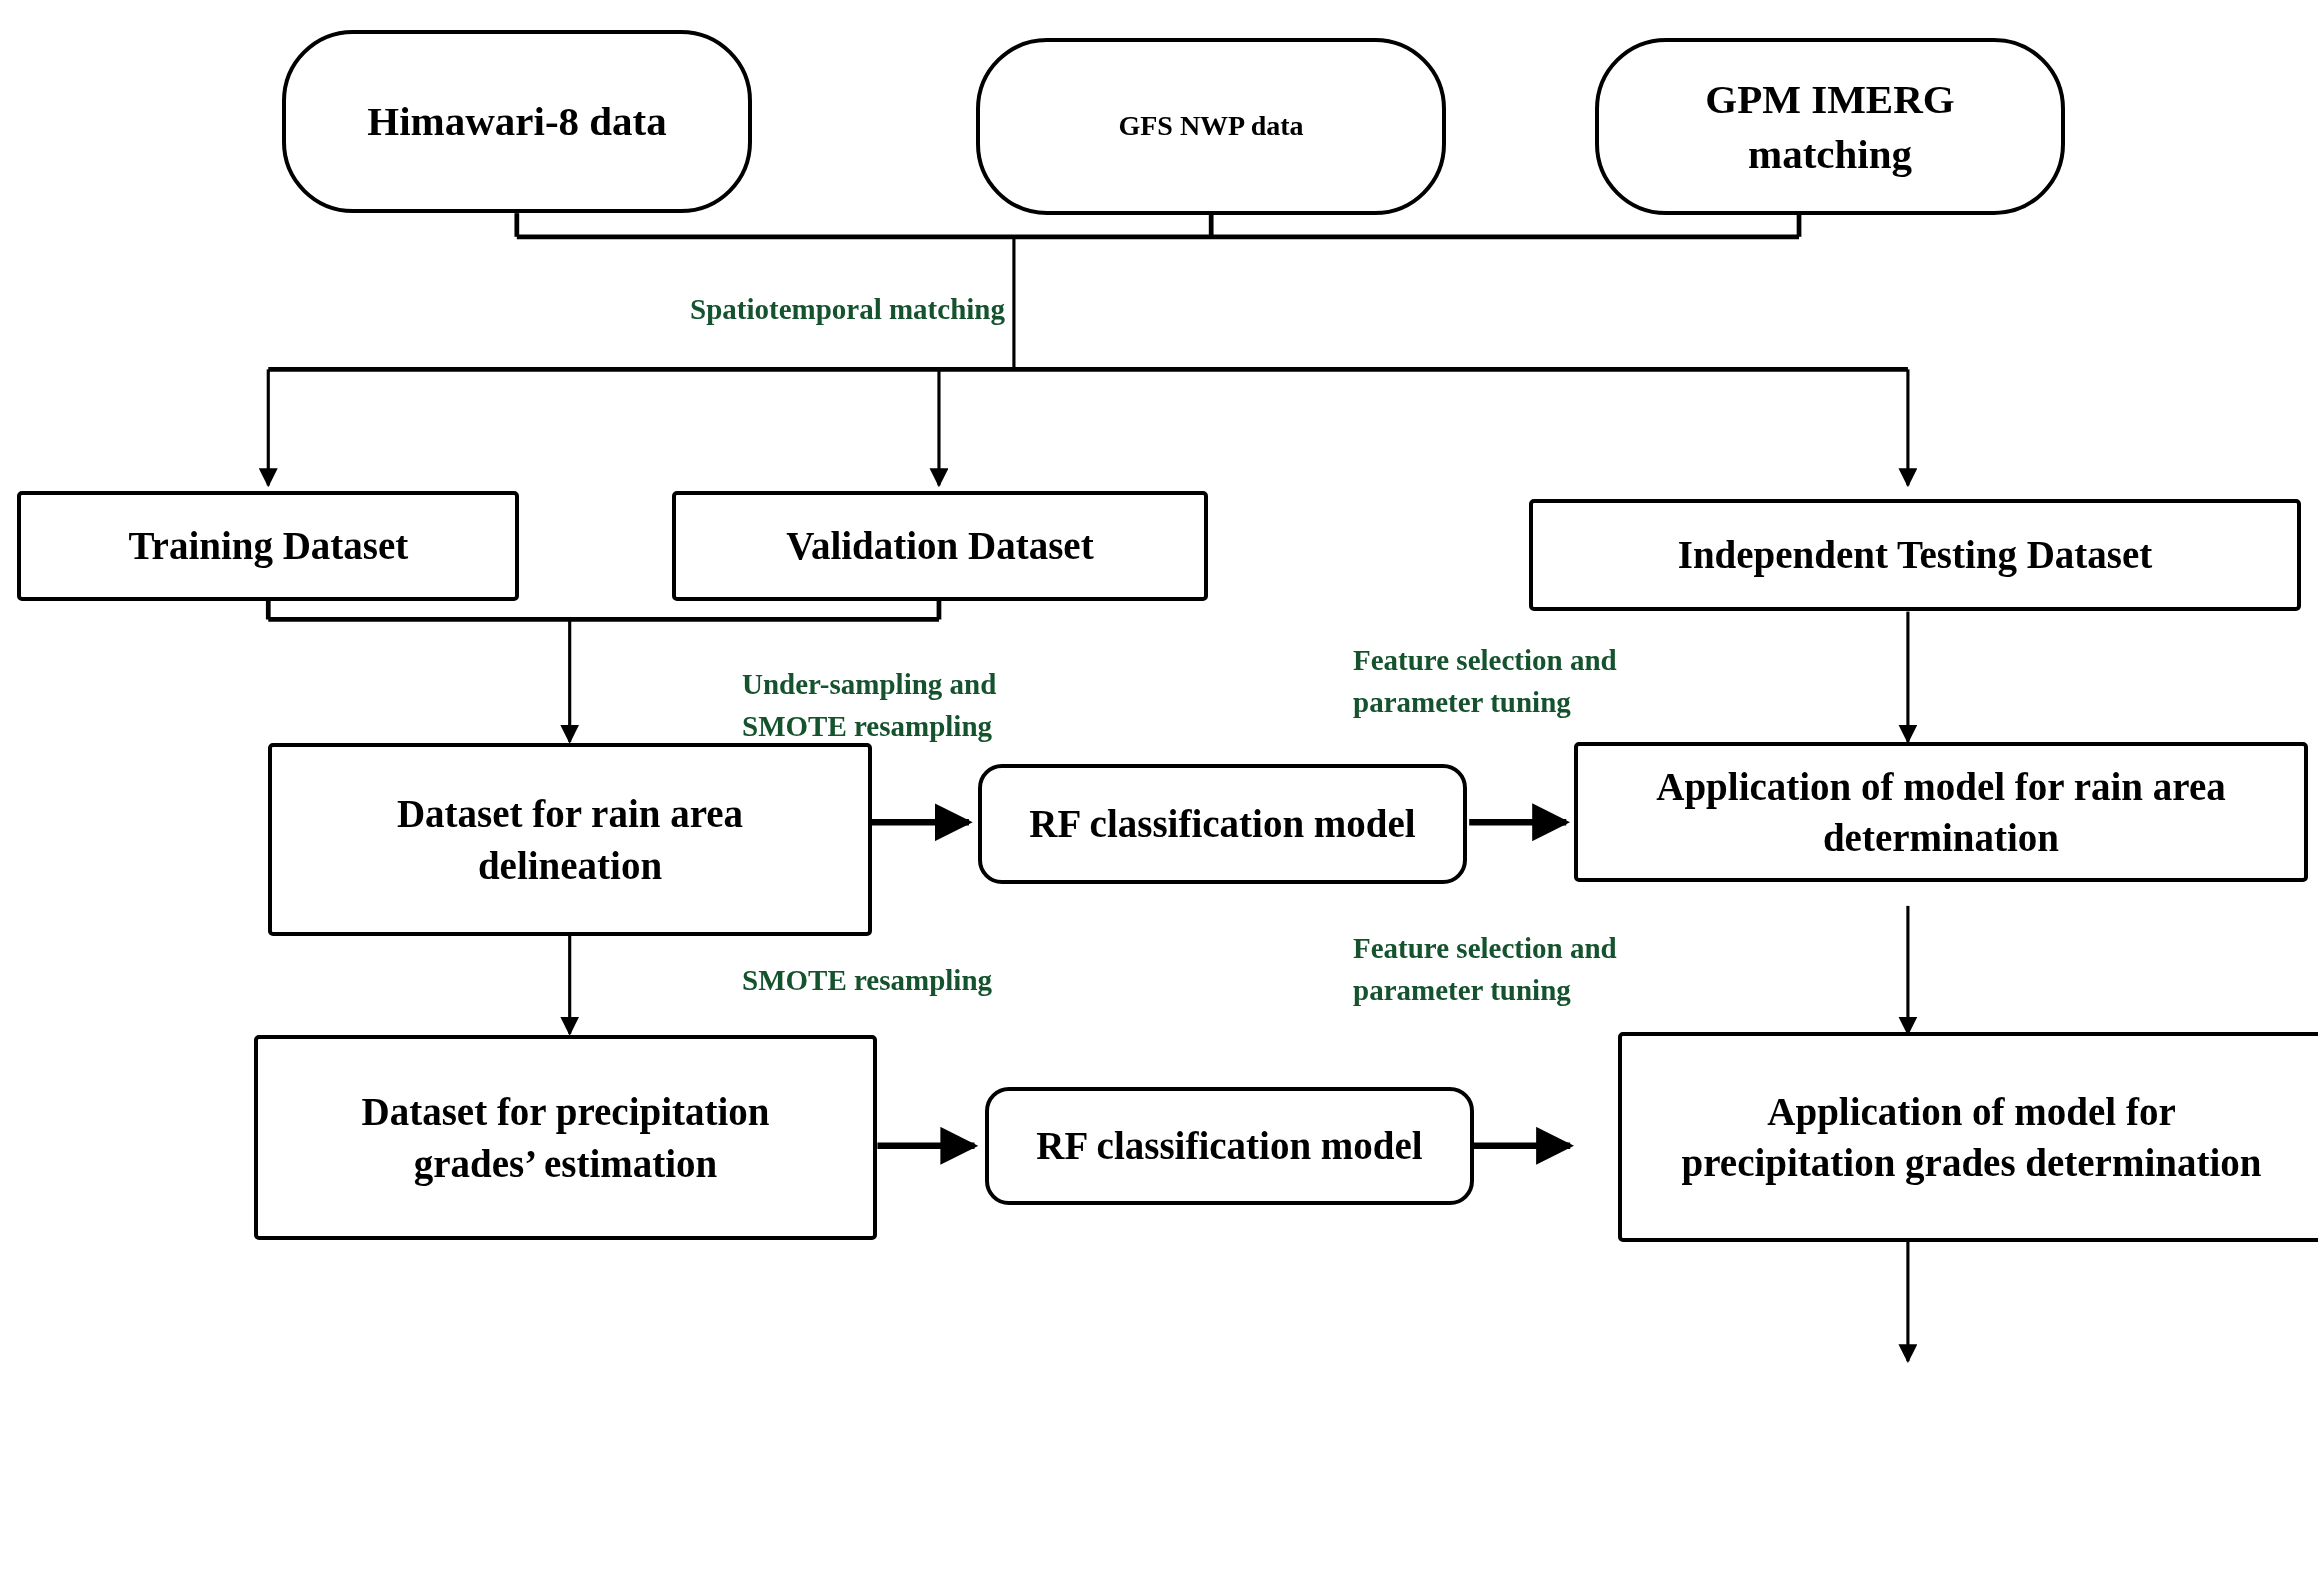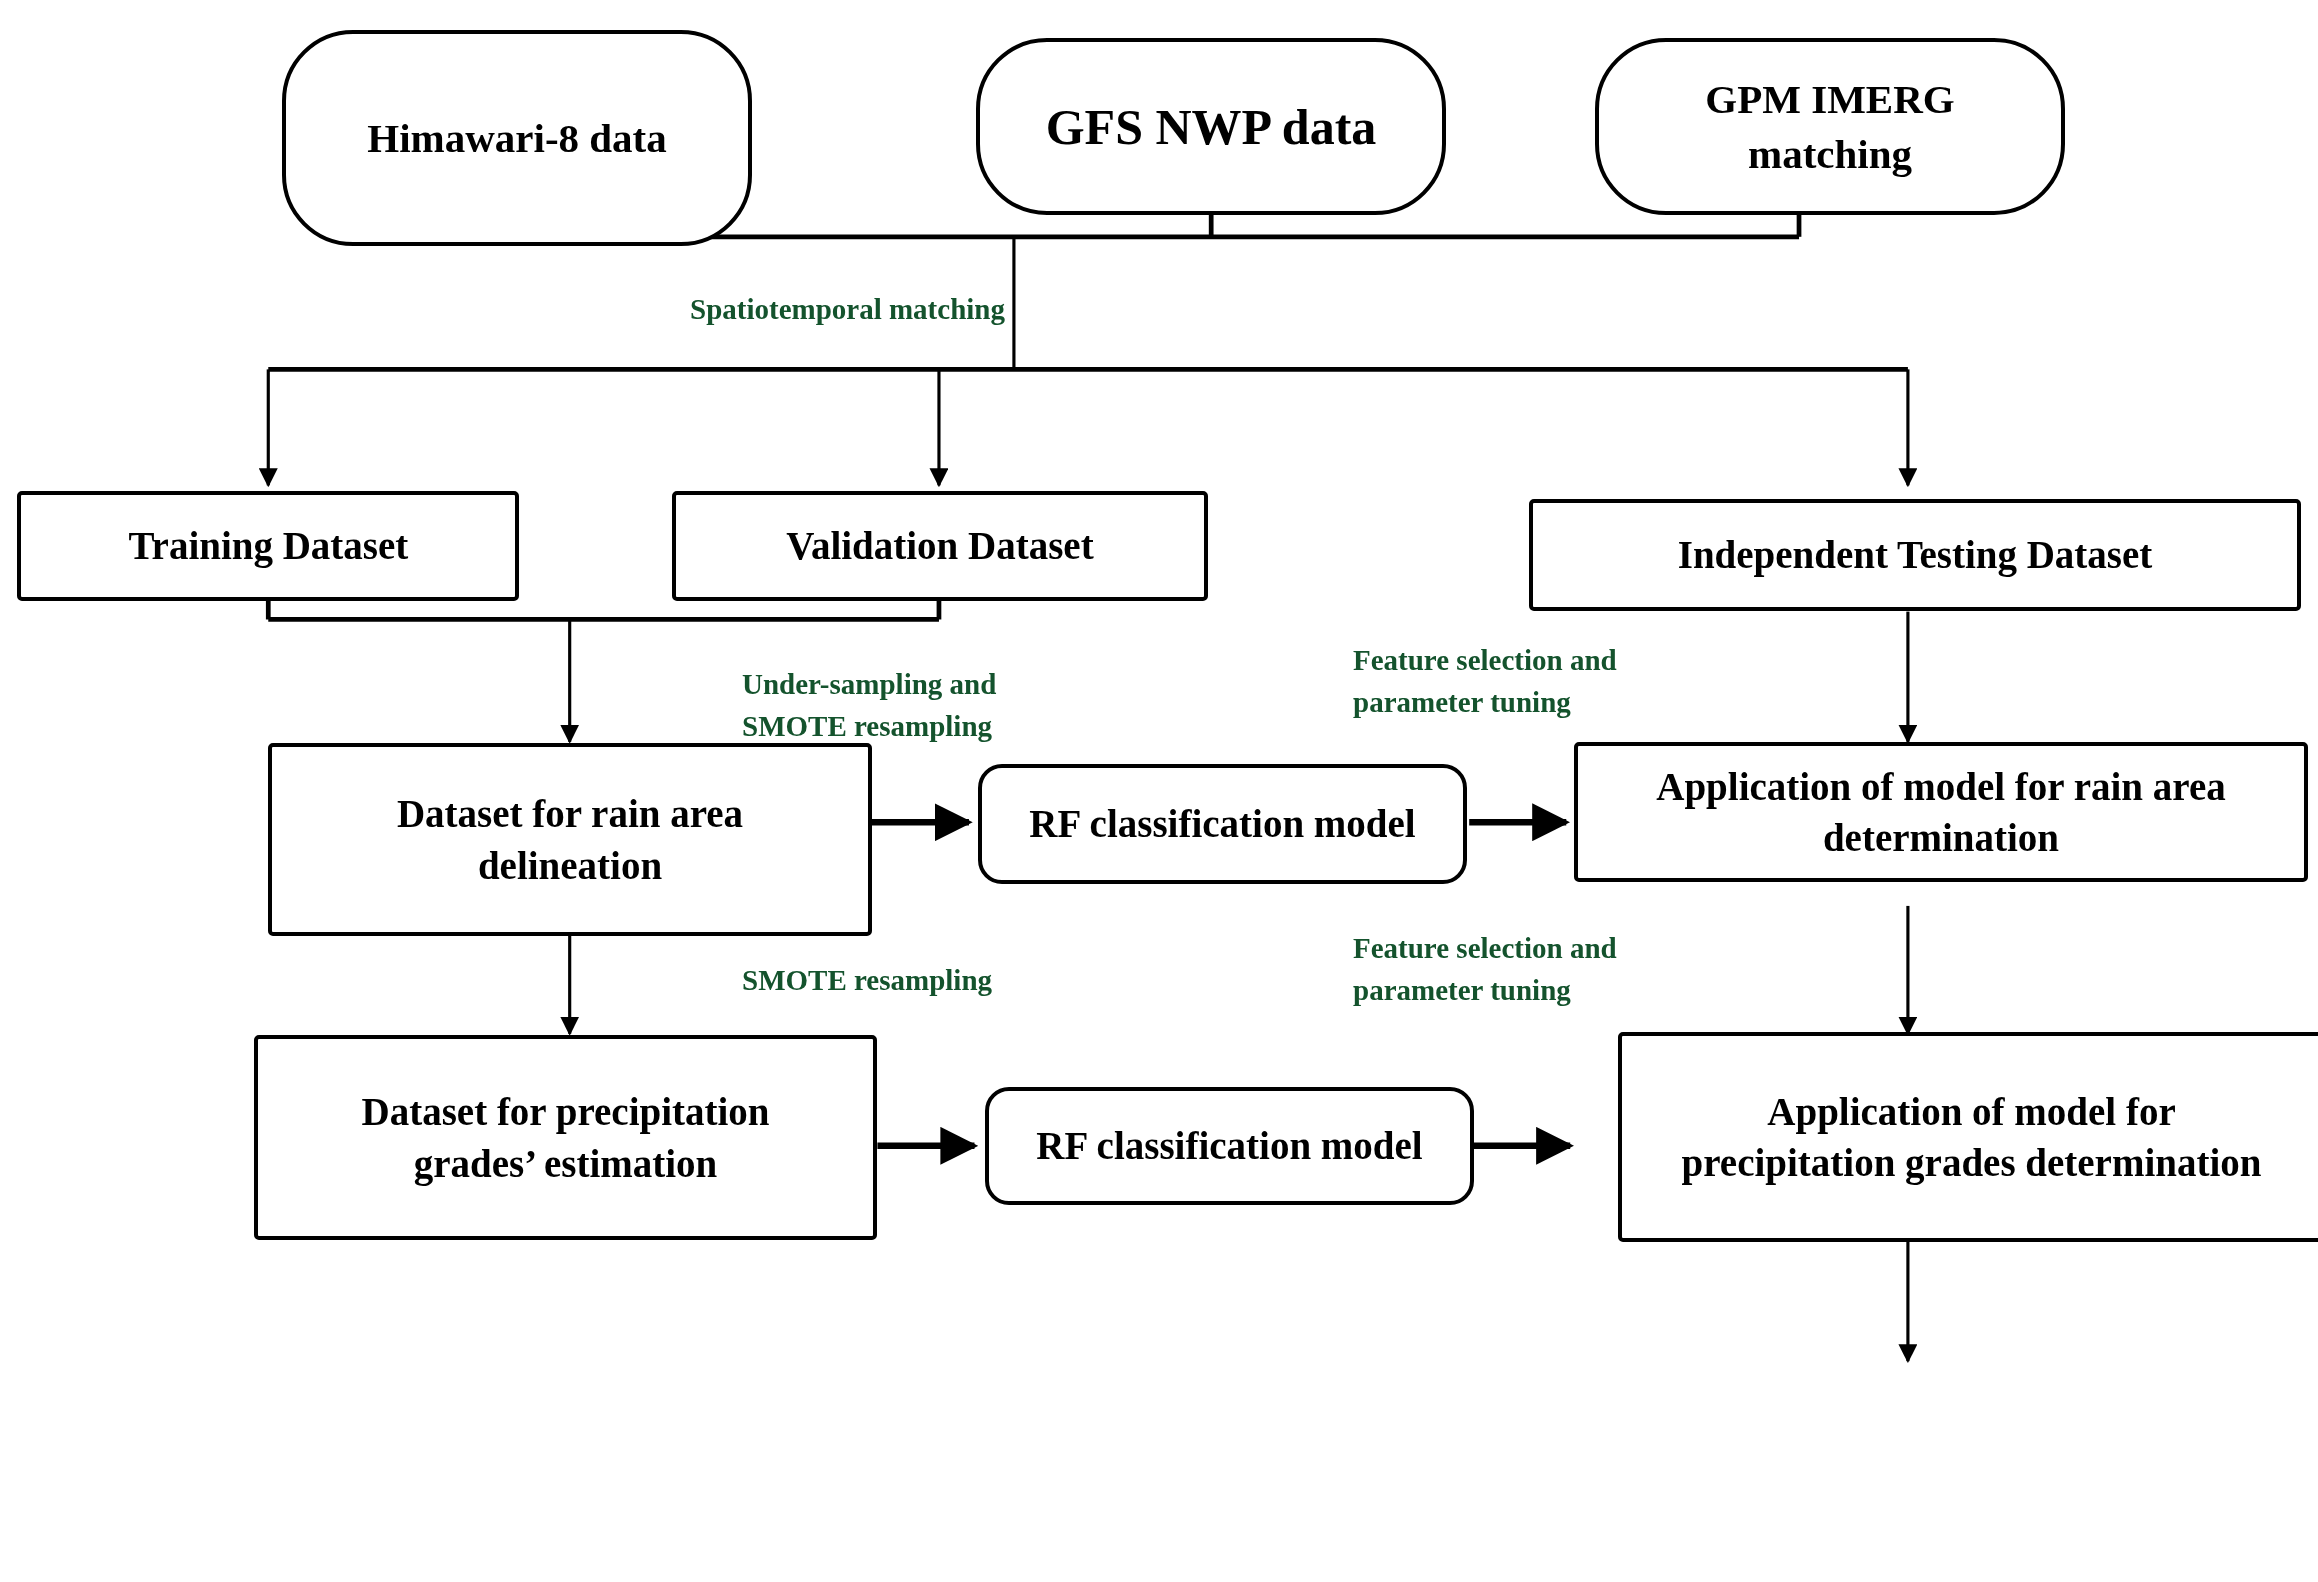--- a/index.html
+++ b/index.html
@@ -94,26 +94,26 @@
 
       <path d="M 2418 1148 L 2418 1310" stroke-width="4" marker-end="url(#arrow)"></path>
 
       <path d="M 1112 1452 L 1235 1452" stroke-width="8" marker-end="url(#arrow)"></path>
       <path d="M 1868 1452 L 1990 1452" stroke-width="8" marker-end="url(#arrow)"></path>
 
       <path d="M 2418 1572 L 2418 1725" stroke-width="4" marker-end="url(#arrow)"></path>
     </g>
   </svg>
 
-  <div class="node src" style="left:282px; top:30px; width:470px; height:216px;">
+  <div class="node src" style="left:282px; top:30px; width:470px; height:183px;">
     <span class="node-label" style="font-size:41px;">Himawari-8 data</span>
   </div>
 
   <div class="node src" style="left:976px; top:38px; width:470px; height:177px;">
-    <span class="node-label" style="font-size:50px;">GFS NWP data</span>
+    <span class="node-label" style="font-size:28px;">GFS NWP data</span>
   </div>
 
   <div class="node src" style="left:1595px; top:38px; width:470px; height:177px;">
     <span class="node-label" style="font-size:41px;">GPM IMERG
 matching</span>
   </div>
 
   <div class="edge-label" style="left:690px; top:288px; font-size:29px;">Spatiotemporal matching</div>
 
   <div class="node rect" style="left:17.4px; top:491px; width:502px; height:110px;">

